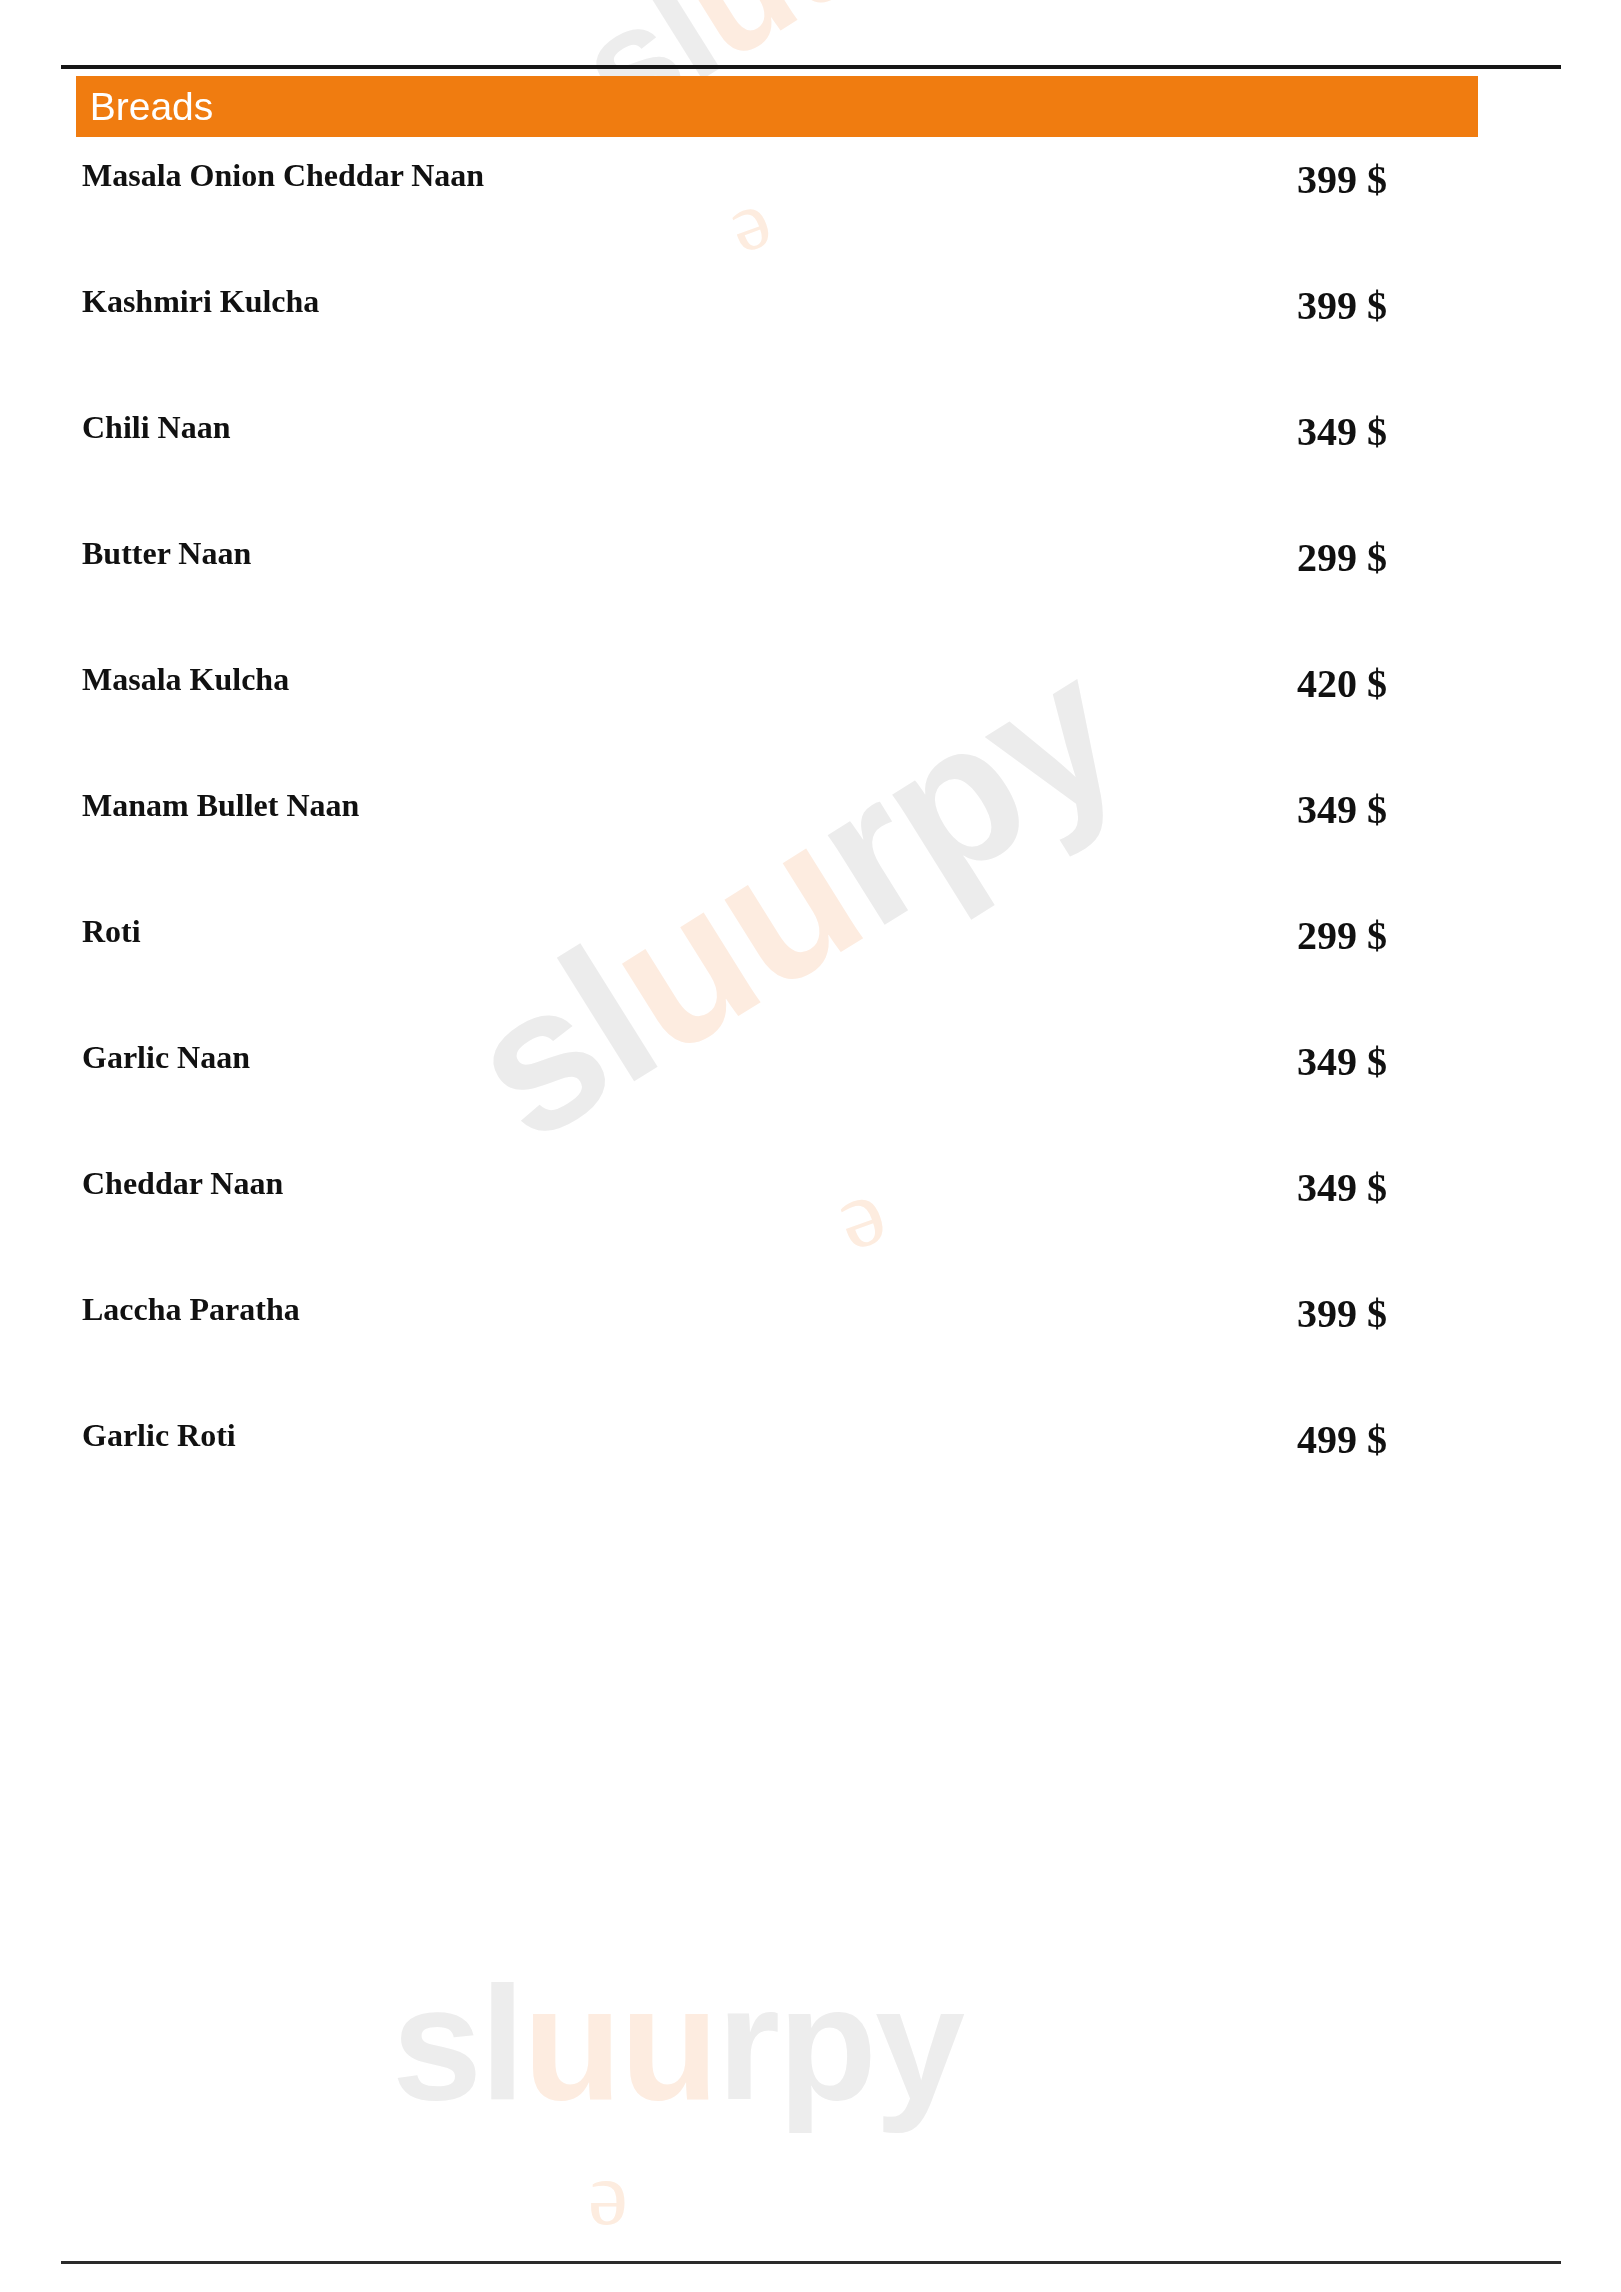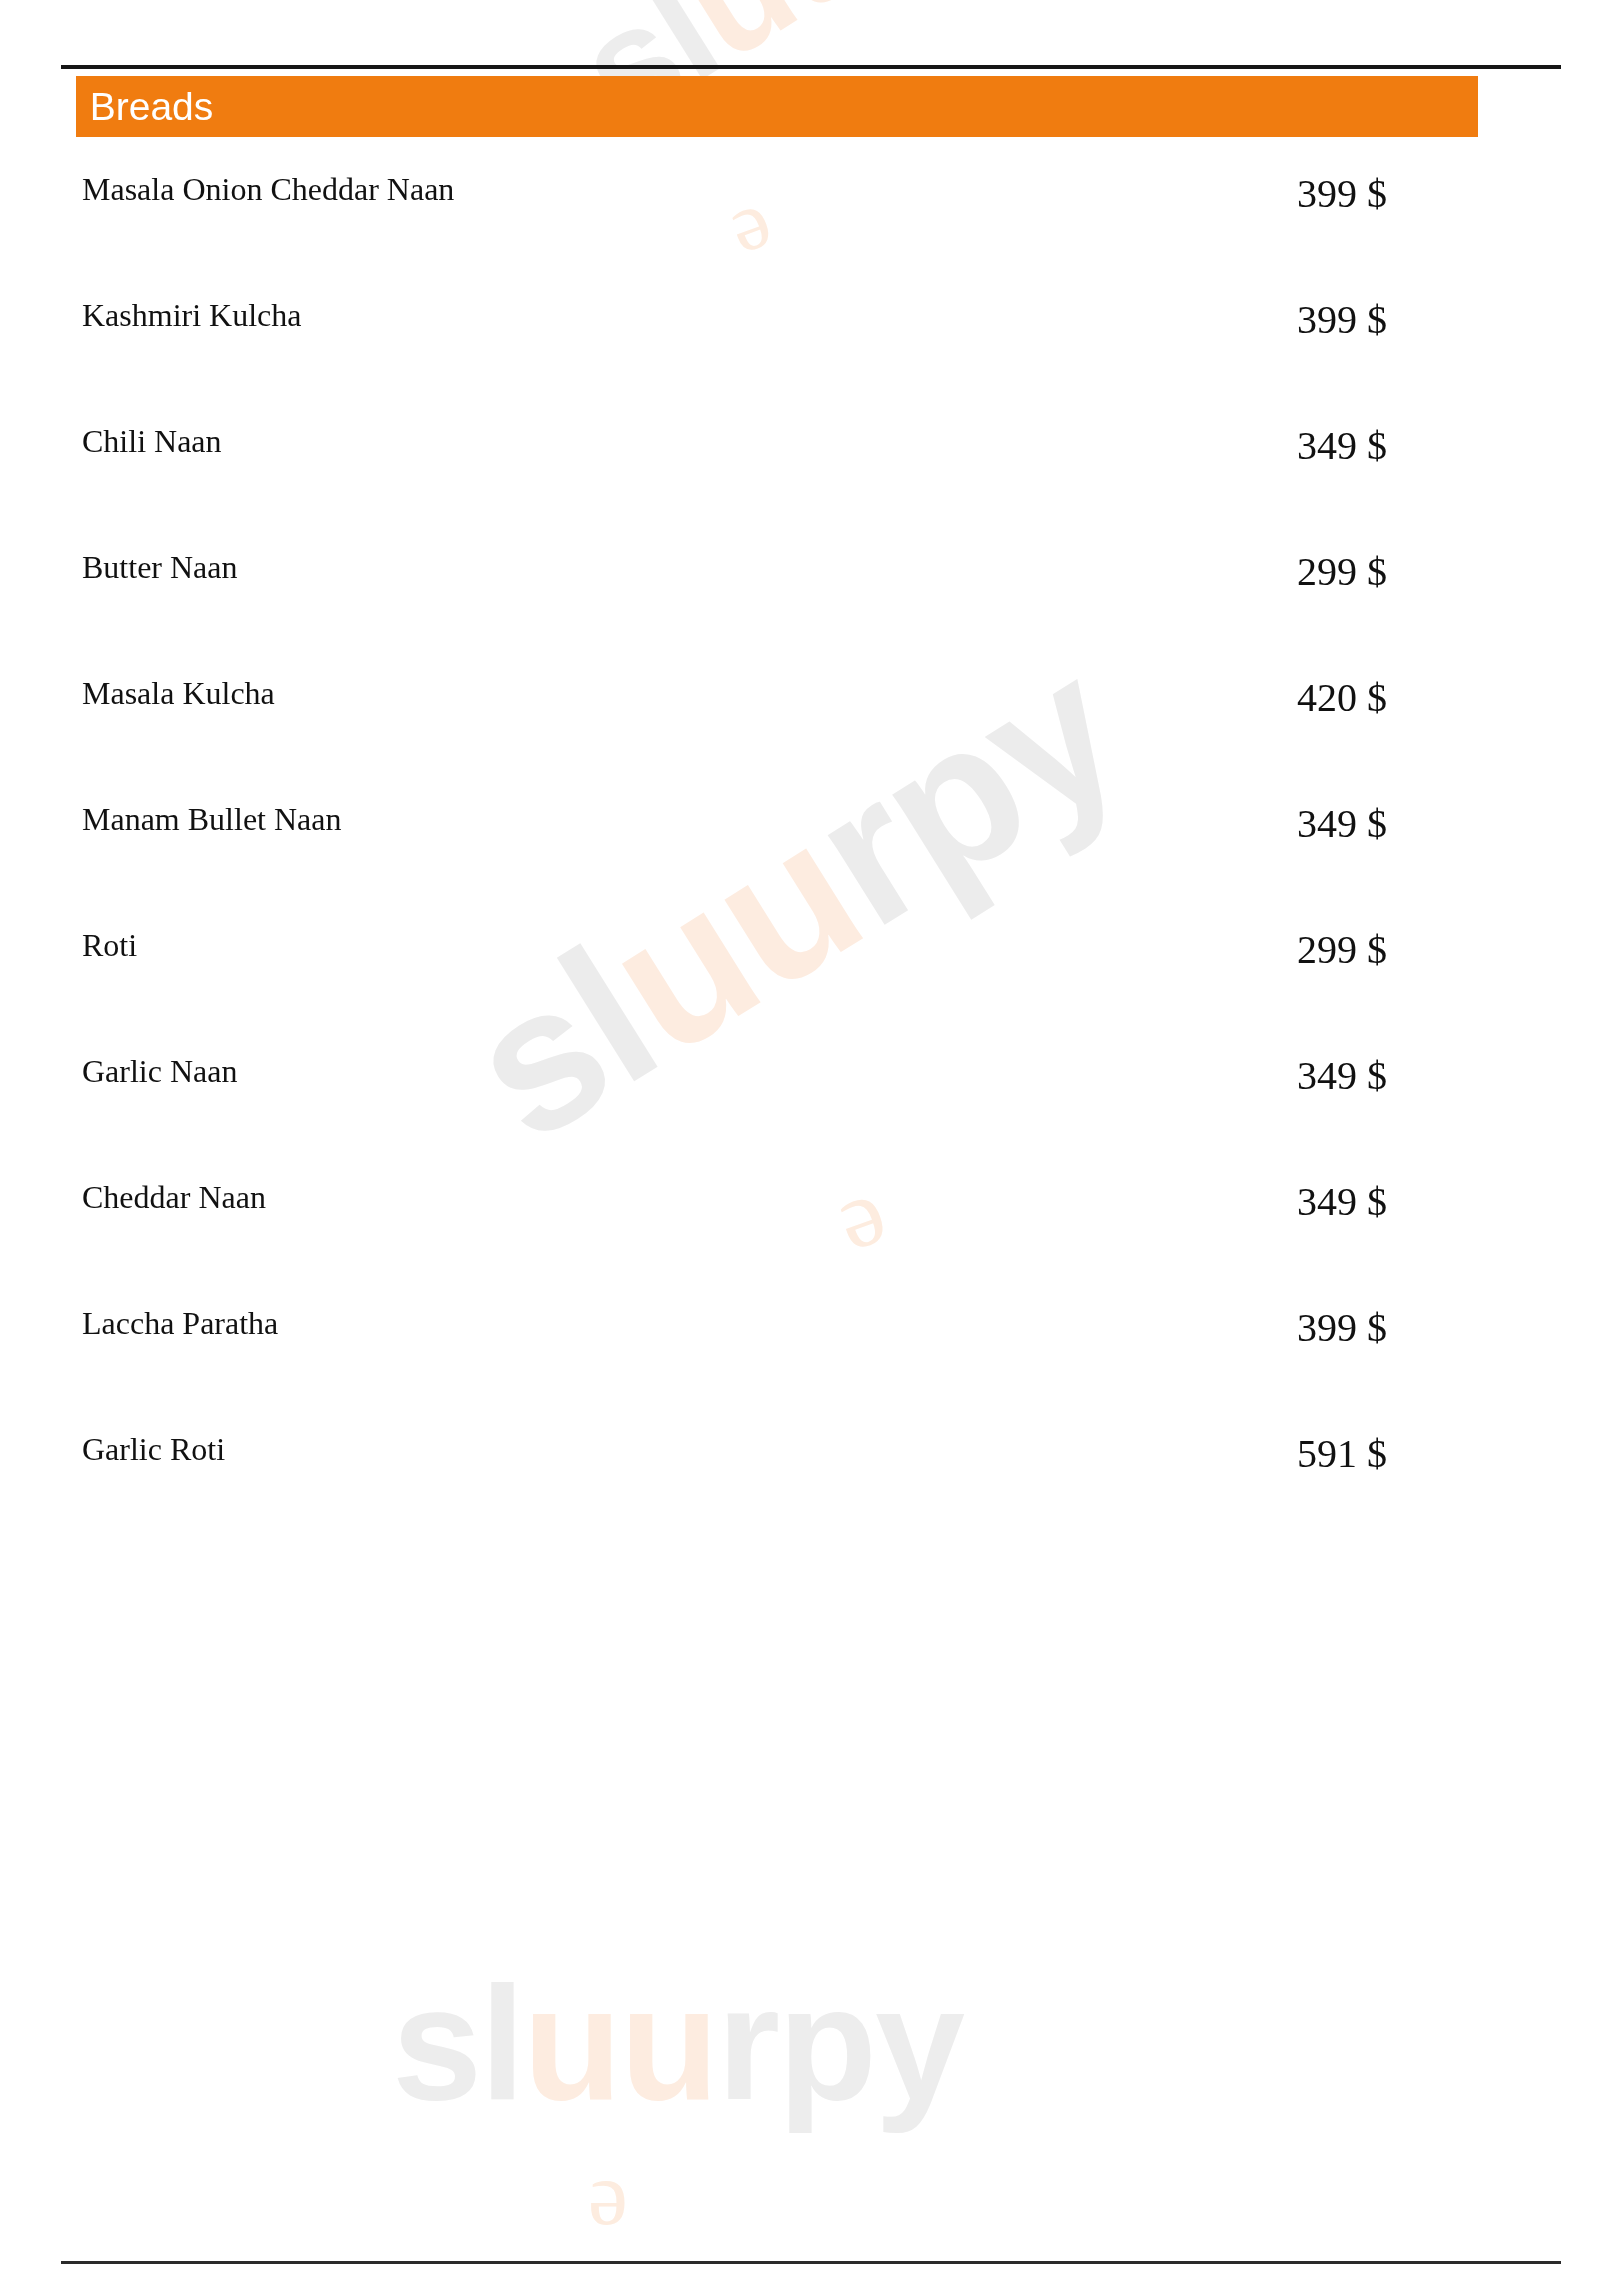--- a/index.html
+++ b/index.html
@@ -108,23 +108,24 @@
     font-family: "Liberation Sans", sans-serif;
     font-size: 39px;
     color: #ffffff;
     padding-left: 13.7px;
     line-height: 1;
   }
 
   
   .menu-list {
     position: absolute;
-    top: 152px;
+    top: 138px;
     left: 0;
     width: 1621px;
+    font-weight: bold;
   }
   .menu-row {
     position: relative;
     height: 126px;
     display: flex;
     align-items: flex-start;
   }
   .menu-row .name {
     position: absolute;
     left: 82px;
@@ -209,19 +210,19 @@
       <div class="menu-row">
         <div class="name">Cheddar Naan</div>
         <div class="price">349 $</div>
       </div>
       <div class="menu-row">
         <div class="name">Laccha Paratha</div>
         <div class="price">399 $</div>
       </div>
       <div class="menu-row">
         <div class="name">Garlic Roti</div>
-        <div class="price">591 $</div>
+        <div class="price">499 $</div>
       </div>
     </div>
 
   <div class="bottom-rule"></div>
 </div>
 
 
 </body></html>

